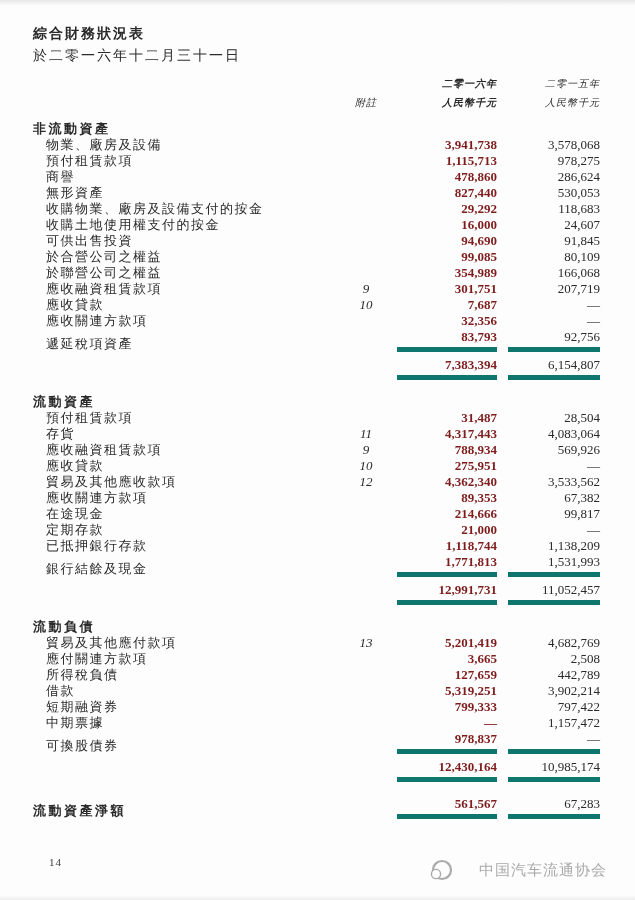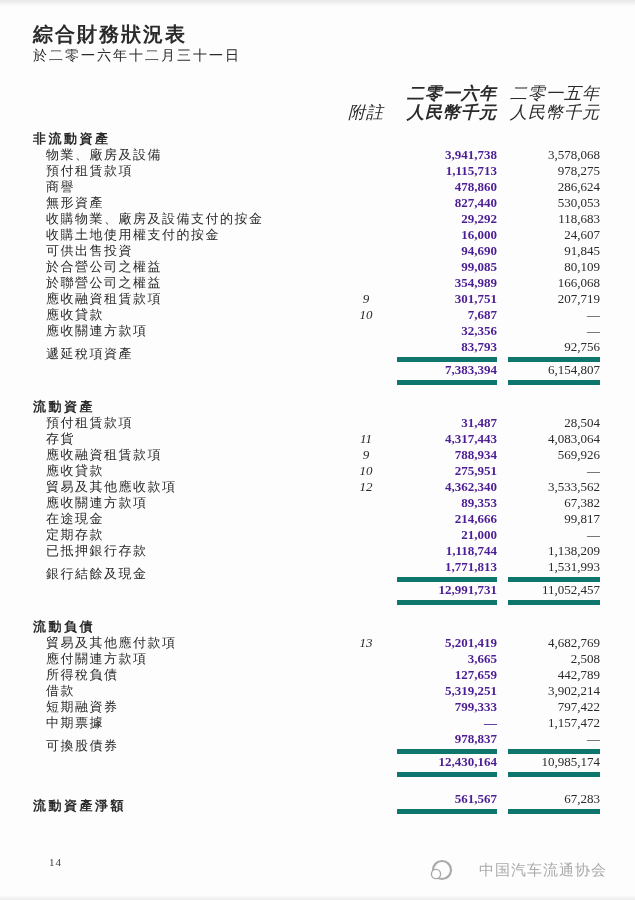--- a/index.html
+++ b/index.html
@@ -10,43 +10,43 @@
     background:#fdfdfd;
     padding:27px 35px 0 33px;
     font-family:"Liberation Serif","DejaVu Serif",serif;
     color:#2a2a2a;
     overflow:hidden;
   }
   .scan-edge-top{position:absolute;top:0;left:0;right:0;height:6px;
     background:linear-gradient(#e7e7e7,rgba(255,255,255,0));}
   .scan-edge-bottom{position:absolute;bottom:0;left:0;right:0;height:5px;
     background:linear-gradient(rgba(255,255,255,0),#ededed);}
-  .title{font-size:20px;font-weight:bold;letter-spacing:2px;line-height:15px;}
+  .title{font-size:14px;font-weight:bold;letter-spacing:2px;line-height:15px;font-family:Liberation Mono, monospace;}
   .subtitle{font-size:14px;letter-spacing:2px;line-height:15px;margin-top:6px;}
 
   .grid{display:grid;grid-template-columns:1fr 40px 100px 92px;column-gap:11px;align-items:end;}
 
-  .colhead{margin-top:21px;font-size:17px;font-style:italic;}
+  .colhead{margin-top:11px;font-size:10px;font-style:italic;}
   .colhead .cell{line-height:19px;}
   .colhead .yr,.colhead .unit{text-align:right;letter-spacing:1px;white-space:nowrap;}
   .colhead .b16{font-weight:bold;}
   .colhead .notehead{text-align:center;letter-spacing:1px;}
 
   .body{margin-top:9px;}
   .section{margin-bottom:14px;}
   .heading{font-weight:bold;font-size:13px;line-height:16px;letter-spacing:2.5px;}
   .row{font-size:13px;}
   .row .cell{line-height:16px;}
   .label{letter-spacing:1.5px;white-space:nowrap;}
   .indent{padding-left:13px;}
   .note{font-style:italic;text-align:center;}
   .val{text-align:right;white-space:nowrap;}
-  .v16{font-weight:bold;color:#4c1d95;}
+  .v16{font-weight:bold;color:#7f1d1d;}
   .rule{border-bottom:5px solid #0f766e;padding-bottom:2px;}
-  .subtotal{}
+  .subtotal{margin-top:5px;}
   .total{margin-top:4px;}
   .total .label{font-weight:bold;letter-spacing:2.5px;}
 
   .pagenum{position:absolute;top:856px;left:49px;width:567px;text-align:left;
     font-size:11px;color:#3a3a3a;letter-spacing:1px;}
   .watermark{position:absolute;top:858px;right:28px;display:flex;align-items:center;gap:24px;
     color:#a9a9a9;font-size:15px;letter-spacing:1px;font-family:"Liberation Sans","DejaVu Sans",sans-serif;
     white-space:nowrap;}
 </style>
 </head>

